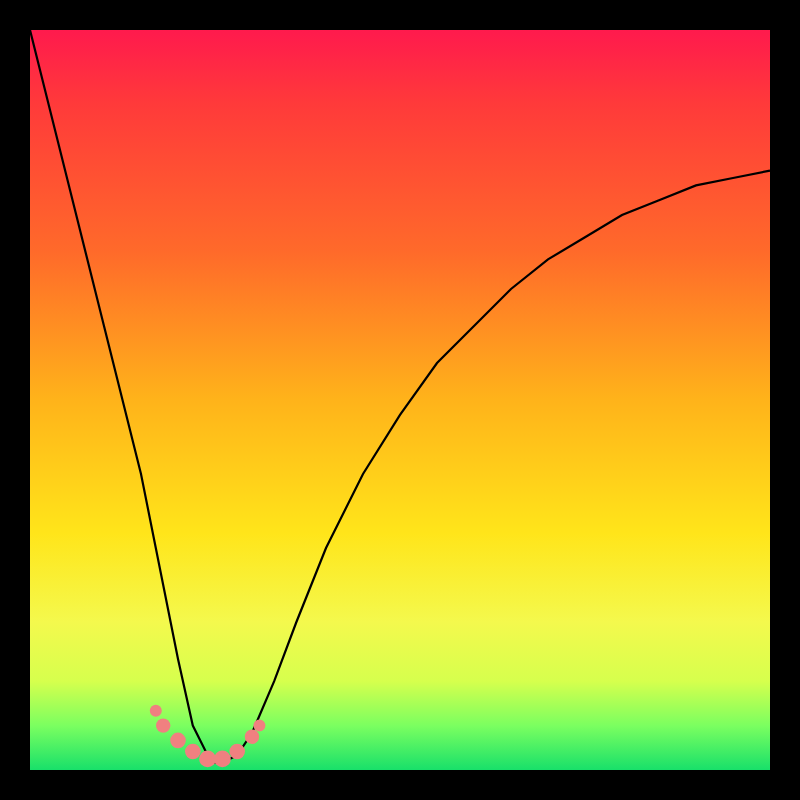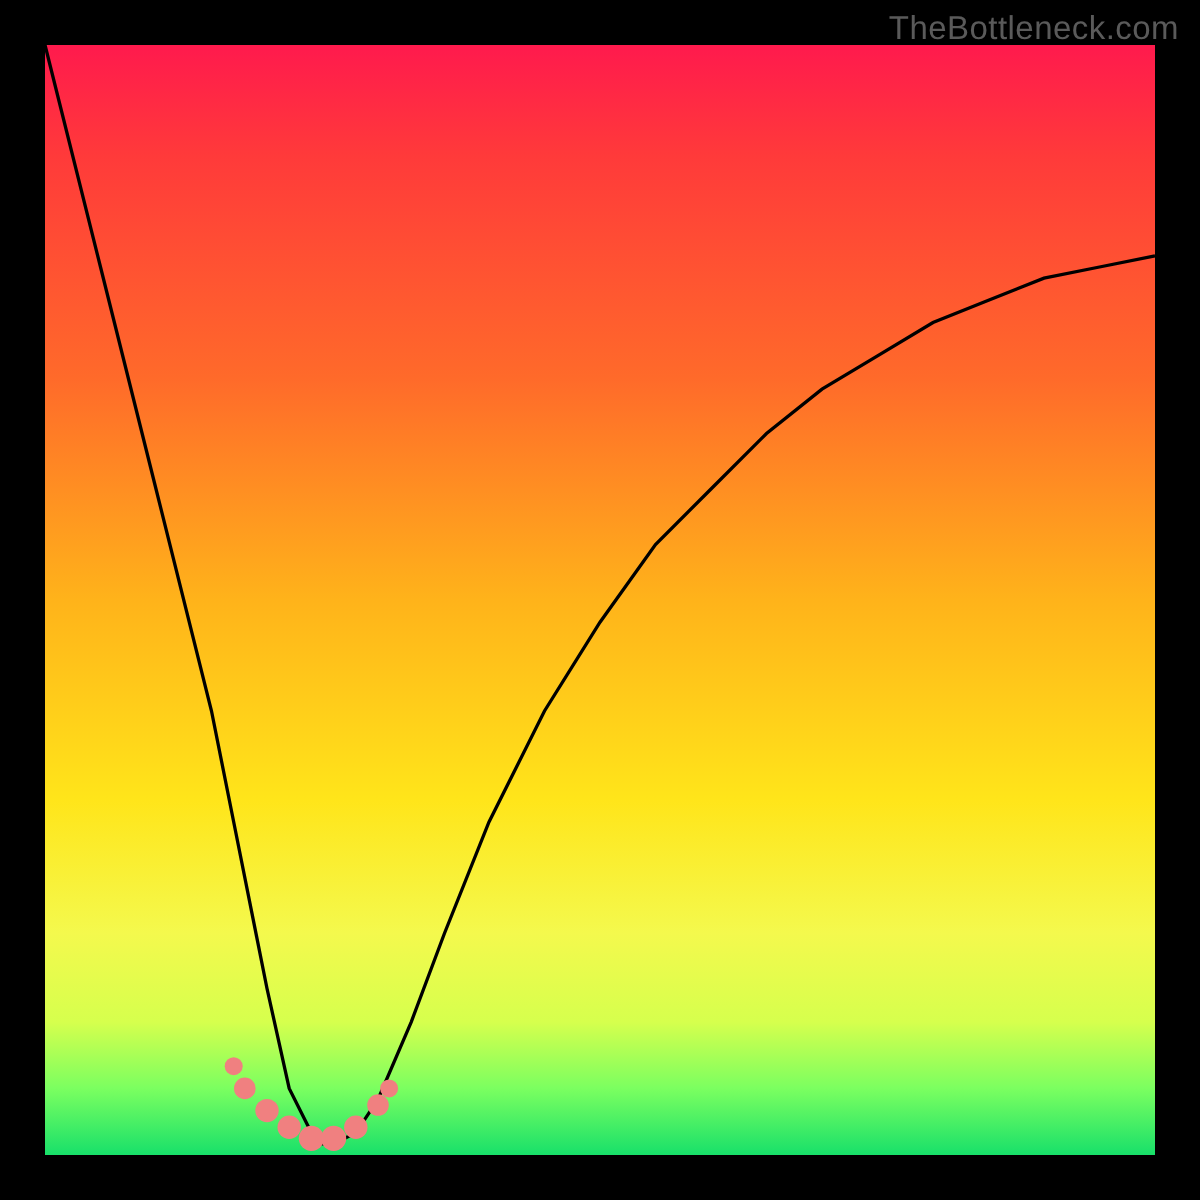--- a/index.html
+++ b/index.html
@@ -53,21 +53,20 @@
     width: 740px;
     height: 740px;
     overflow: visible;
   }
 </style>
 </head>
 <body>
 
 <div class="frame">
 
-  <div class="watermark">TheBottleneck.com</div>
 
   <div class="plot-area">
     <svg class="curve" viewBox="0 0 740 740" preserveAspectRatio="none">
       <path id="curve-path" fill="none" stroke="#000000" stroke-width="2.2" d="M0.0 0.0 L37.0 148.0 L74.0 296.0 L111.0 444.0 L125.8 518.0 L148.0 629.0 L162.8 695.6 L177.6 725.2 L185.0 732.6 L192.4 732.6 L207.2 725.2 L222.0 703.0 L244.2 651.2 L266.4 592.0 L296.0 518.0 L333.0 444.0 L370.0 384.8 L407.0 333.0 L444.0 296.0 L481.0 259.0 L518.0 229.4 L555.0 207.2 L592.0 185.0 L629.0 170.2 L666.0 155.4 L703.0 148.0 L740.0 140.6"></path>
       <g id="marker-group">
           <circle cx="125.8" cy="680.8" r="6.0" fill="#f08080"></circle>
           <circle cx="133.2" cy="695.6" r="7.2" fill="#f08080"></circle>
           <circle cx="148.0" cy="710.4" r="7.8" fill="#f08080"></circle>
           <circle cx="162.8" cy="721.5" r="7.8" fill="#f08080"></circle>
           <circle cx="177.6" cy="728.9" r="8.4" fill="#f08080"></circle>

